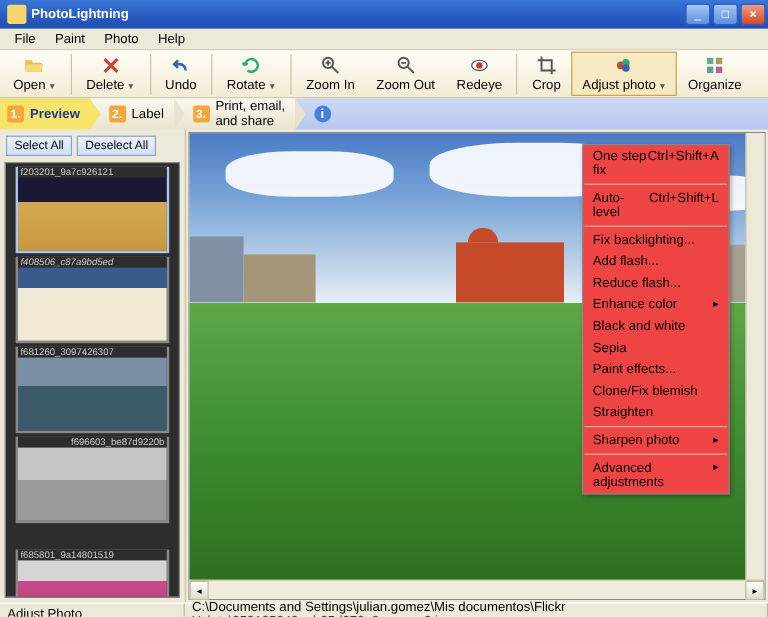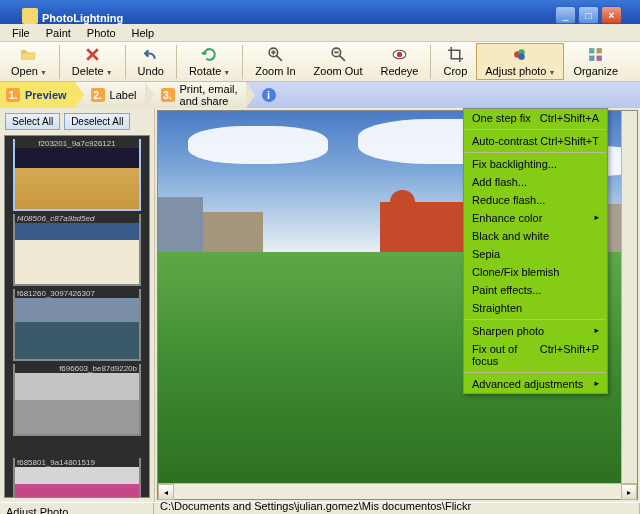--- a/index.html
+++ b/index.html
@@ -1,17 +1,17 @@
 <!DOCTYPE html>
 <html><head>
 <meta charset="utf-8">
 <style>
 *{box-sizing:border-box;margin:0;padding:0;font-family:Tahoma,sans-serif;font-size:11px;}
 body{width:640px;height:514px;overflow:hidden;background:#ece9d8;}
-.titlebar{height:24px;background:linear-gradient(to bottom,#3b77d6 0%,#2a5fc4 50%,#1f4fb0 100%);display:flex;align-items:flex-end;padding:0 18px;color:#fff;}
+.titlebar{height:24px;background:linear-gradient(to bottom,#3b77d6 0%,#2a5fc4 50%,#1f4fb0 100%);display:flex;align-items:center;padding:0 2px;color:#fff;}
 .titlebar .app-icon{width:16px;height:16px;background:#f5d76e;border-radius:2px;margin:0 4px;}
 .titlebar .title{flex:1;font-weight:bold;}
 .winbtns{display:flex;gap:2px;}
 .winbtn{width:21px;height:18px;border:1px solid #2a5fc4;border-radius:3px;display:flex;align-items:center;justify-content:center;font-size:10px;font-family:Arial;cursor:default;}
 .winmin,.winmax{background:linear-gradient(to bottom,#a7c6f2,#5a8fe0);color:#fff;}
 .winclose{background:linear-gradient(to bottom,#f29b82,#d14a2a);color:#fff;font-weight:bold;}
 .menubar{height:18px;background:#ece9d8;display:flex;align-items:center;padding:0 4px;border-bottom:1px solid #d0c8b8;}
 .menubar span{padding:2px 8px;cursor:default;}
 .toolbar{height:40px;background:linear-gradient(to bottom,#fefcf4,#f2ecd6);border-bottom:1px solid #c9c0a8;display:flex;align-items:center;padding:0 2px;}
 .tbtn{display:flex;flex-direction:column;align-items:center;justify-content:center;padding:2px 8px;border:1px solid transparent;cursor:default;}
@@ -34,21 +34,21 @@
 .hint{flex:1;background:linear-gradient(to bottom,#ced9f6,#b8c7ee);display:flex;align-items:center;padding:0 6px 0 16px;font-size:10px;color:#2a4a8a;line-height:1.1;}
 .hint .hicon{width:14px;height:14px;border-radius:50%;background:#4a7edb;color:#fff;display:flex;align-items:center;justify-content:center;margin-right:5px;font-weight:bold;flex-shrink:0;}
 .body{display:flex;height:394px;position:relative;}
 .sidebar{width:155px;background:#ece9d8;border-right:1px solid #c9c0a8;display:flex;flex-direction:column;}
 .selbtns{padding:5px;display:flex;gap:4px;}
 .selbtn{background:linear-gradient(to bottom,#e9f0fa,#d2e0f2);border:1px solid #8aa3ca;padding:2px 6px;font-size:10px;cursor:default;}
 .filmstrip{flex:1;overflow:hidden;background:#2d2d2d;margin:0 4px 4px 4px;border:1px solid #888;}
 .thumb{height:72px;margin:3px 8px;border:2px solid #888;background:#555;position:relative;}
 .thumb.sel{border-color:#a7c6f2;}
 .thumblabel{position:absolute;top:-2px;left:0;right:0;font-size:8px;color:#ccc;background:#2d2d2d;padding:0 2px;white-space:nowrap;overflow:hidden;}
-.thumb1{background:linear-gradient(to bottom,#1a1833 40%,#d4a853 40%,#c99840);text-align:center;}
+.thumb1{background:linear-gradient(to bottom,#1a1833 40%,#d4a853 40%,#c99840);}
 .thumb2{background:linear-gradient(to bottom,#3a5a8a 35%,#f0ead4 35%);font-style:italic;}
 .thumb3{background:linear-gradient(to bottom,#7a8fa5 45%,#3a5a6a 45%);}
 .thumb4{background:linear-gradient(to bottom,#c5c5c5 50%,#9a9a9a 50%);text-align:right;}
 .thumb5{background:linear-gradient(to bottom,#d5d5d5 35%,#c94a8a 35%,#b83a7a);margin-top:22px;}
 .preview{flex:1;display:flex;flex-direction:column;border:1px solid #888;margin:2px;background:#fff;}
 .preview-img{flex:1;background:linear-gradient(to bottom,#4a7bc4 0%,#7aa5d8 15%,#d8e5f0 35%,#e8eff5 38%,#5ea848 38%,#3d8a30 70%,#2d7020 100%);position:relative;overflow:hidden;}
 .cloud{position:absolute;background:#fff;border-radius:40%;opacity:0.9;}
 .c1{width:140px;height:38px;top:15px;left:30px;}
 .c2{width:180px;height:45px;top:8px;left:200px;}
 .c3{width:120px;height:30px;top:35px;left:370px;}
@@ -59,21 +59,21 @@
 .b4{right:60px;width:50px;height:38px;background:#b5a890;}
 .redbldg{position:absolute;bottom:62%;left:48%;width:90px;height:50px;background:#c44a2a;}
 .redbldg::before{content:"";position:absolute;left:10px;top:-12px;width:25px;height:12px;background:#c44a2a;border-radius:12px 12px 0 0;}
 .scrollbar-v{width:16px;background:#ece9d8;border-left:1px solid #c0b898;}
 .scrollbar-h{height:16px;background:#ece9d8;border-top:1px solid #c0b898;display:flex;}
 .sb-btn{width:16px;height:16px;background:linear-gradient(#fefefe,#e0dcc8);border:1px solid #c0b898;font-size:8px;display:flex;align-items:center;justify-content:center;}
 .sb-track{flex:1;background:#f0ecdc;}
 .statusbar{height:18px;background:#ece9d8;border-top:1px solid #fff;display:flex;align-items:center;font-size:10px;}
 .statusbar .cell{padding:0 6px;border-right:1px solid #c0b898;height:100%;display:flex;align-items:center;}
 .statusbar .cell.path{flex:1;}
-.dropdown{position:absolute;top:0;right:32px;width:145px;background:#84cc16;border:1px solid #888;box-shadow:2px 2px 4px rgba(0,0,0,0.3);z-index:10;}
+.dropdown{position:absolute;top:12px;right:32px;width:123px;background:#ef4444;border:1px solid #888;box-shadow:2px 2px 4px rgba(0,0,0,0.3);z-index:10;}
 .ditem{padding:3px 8px;display:flex;justify-content:space-between;cursor:default;}
 .ditem.arrow::after{content:"▸";font-size:9px;}
 .dsep{height:1px;background:#c0b898;margin:2px 1px;}
 .preview-wrap{flex:1;display:flex;position:relative;}
 </style>
 </head>
 <body>
 
 <div class="titlebar">
   <div class="app-icon"></div>
@@ -233,22 +233,22 @@
         <div class="sb-btn">▸</div>
       </div>
     </div>
     <div class="dropdown" id="dropdown">
         <div class="ditem">
           <span>One step fix</span>
           <span>Ctrl+Shift+A</span>
         </div>
         <div class="dsep"></div>
         <div class="ditem">
-          <span>Auto-contrast</span>
-          <span>Ctrl+Shift+T</span>
+          <span>Auto-level</span>
+          <span>Ctrl+Shift+L</span>
         </div>
         <div class="dsep"></div>
         <div class="ditem">
           <span>Fix backlighting...</span>
         </div>
         <div class="ditem">
           <span>Add flash...</span>
         </div>
         <div class="ditem">
           <span>Reduce flash...</span>
@@ -256,35 +256,31 @@
         <div class="ditem arrow">
           <span>Enhance color</span>
         </div>
         <div class="ditem">
           <span>Black and white</span>
         </div>
         <div class="ditem">
           <span>Sepia</span>
         </div>
         <div class="ditem">
+          <span>Paint effects...</span>
+        </div>
+        <div class="ditem">
           <span>Clone/Fix blemish</span>
-        </div>
-        <div class="ditem">
-          <span>Paint effects...</span>
         </div>
         <div class="ditem">
           <span>Straighten</span>
         </div>
         <div class="dsep"></div>
         <div class="ditem arrow">
           <span>Sharpen photo</span>
-        </div>
-        <div class="ditem">
-          <span>Fix out of focus</span>
-          <span>Ctrl+Shift+P</span>
         </div>
         <div class="dsep"></div>
         <div class="ditem arrow">
           <span>Advanced adjustments</span>
         </div>
       </div>
   </div>
 </div>
 
 <div class="statusbar">

